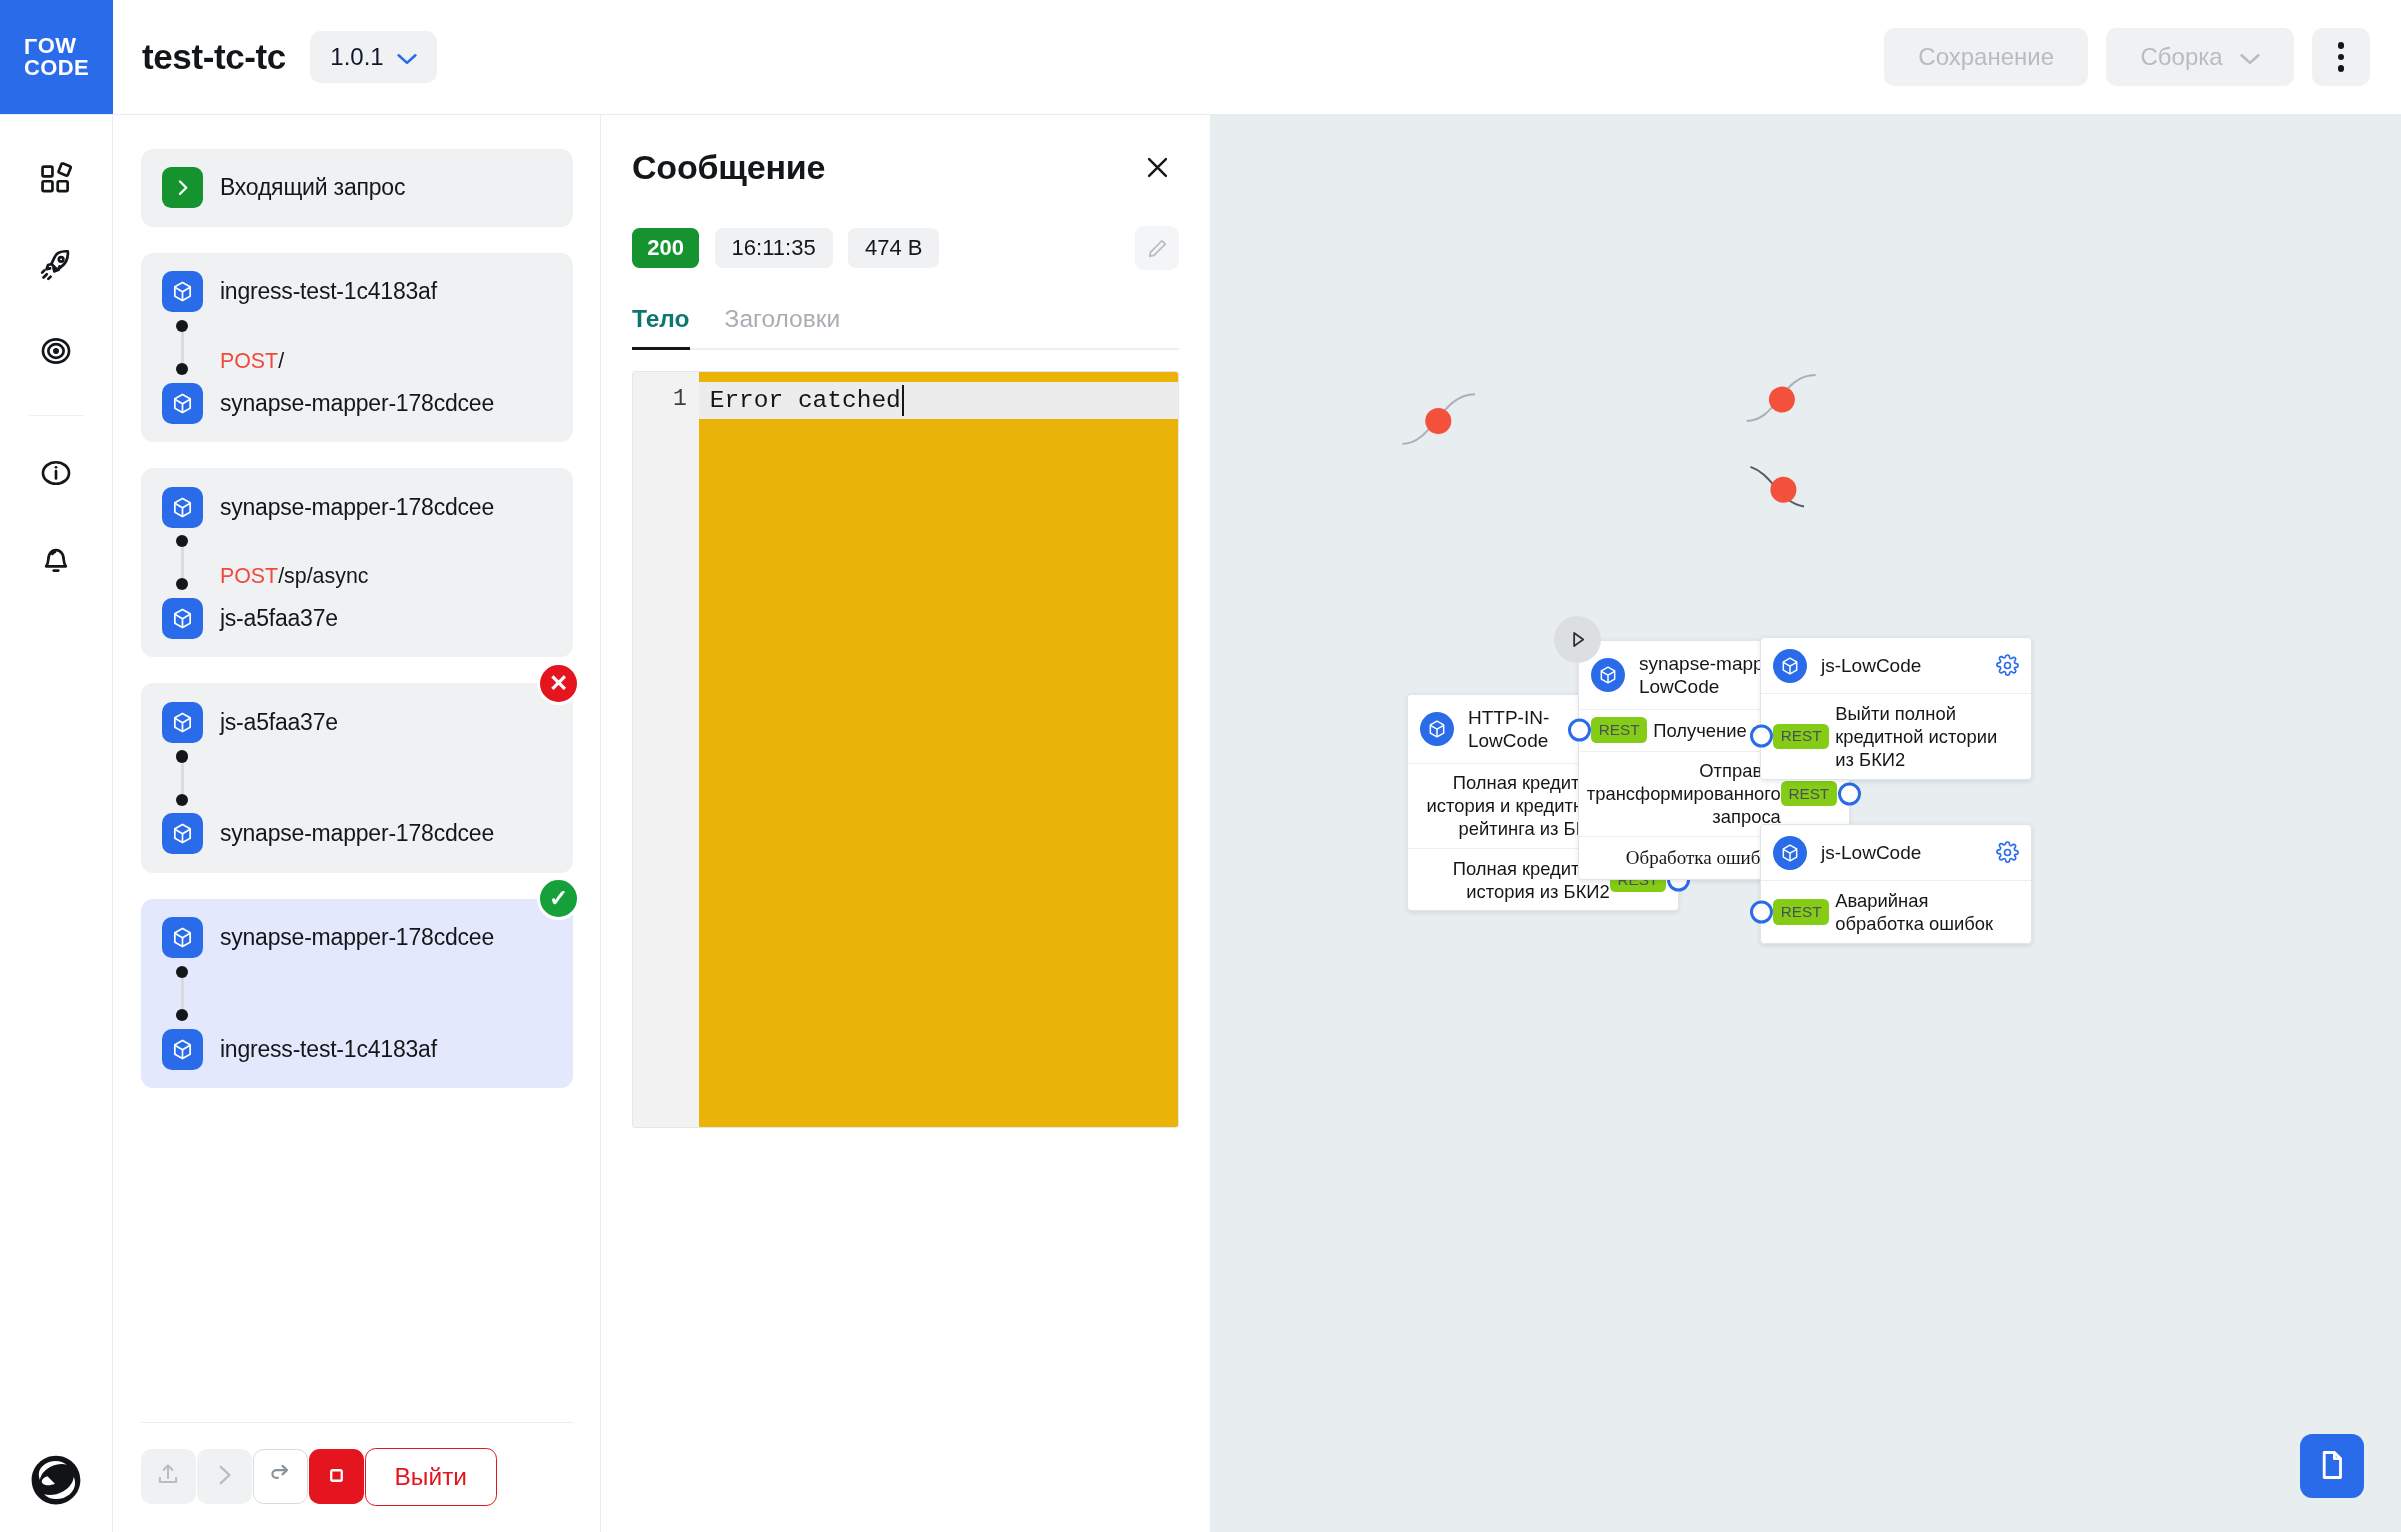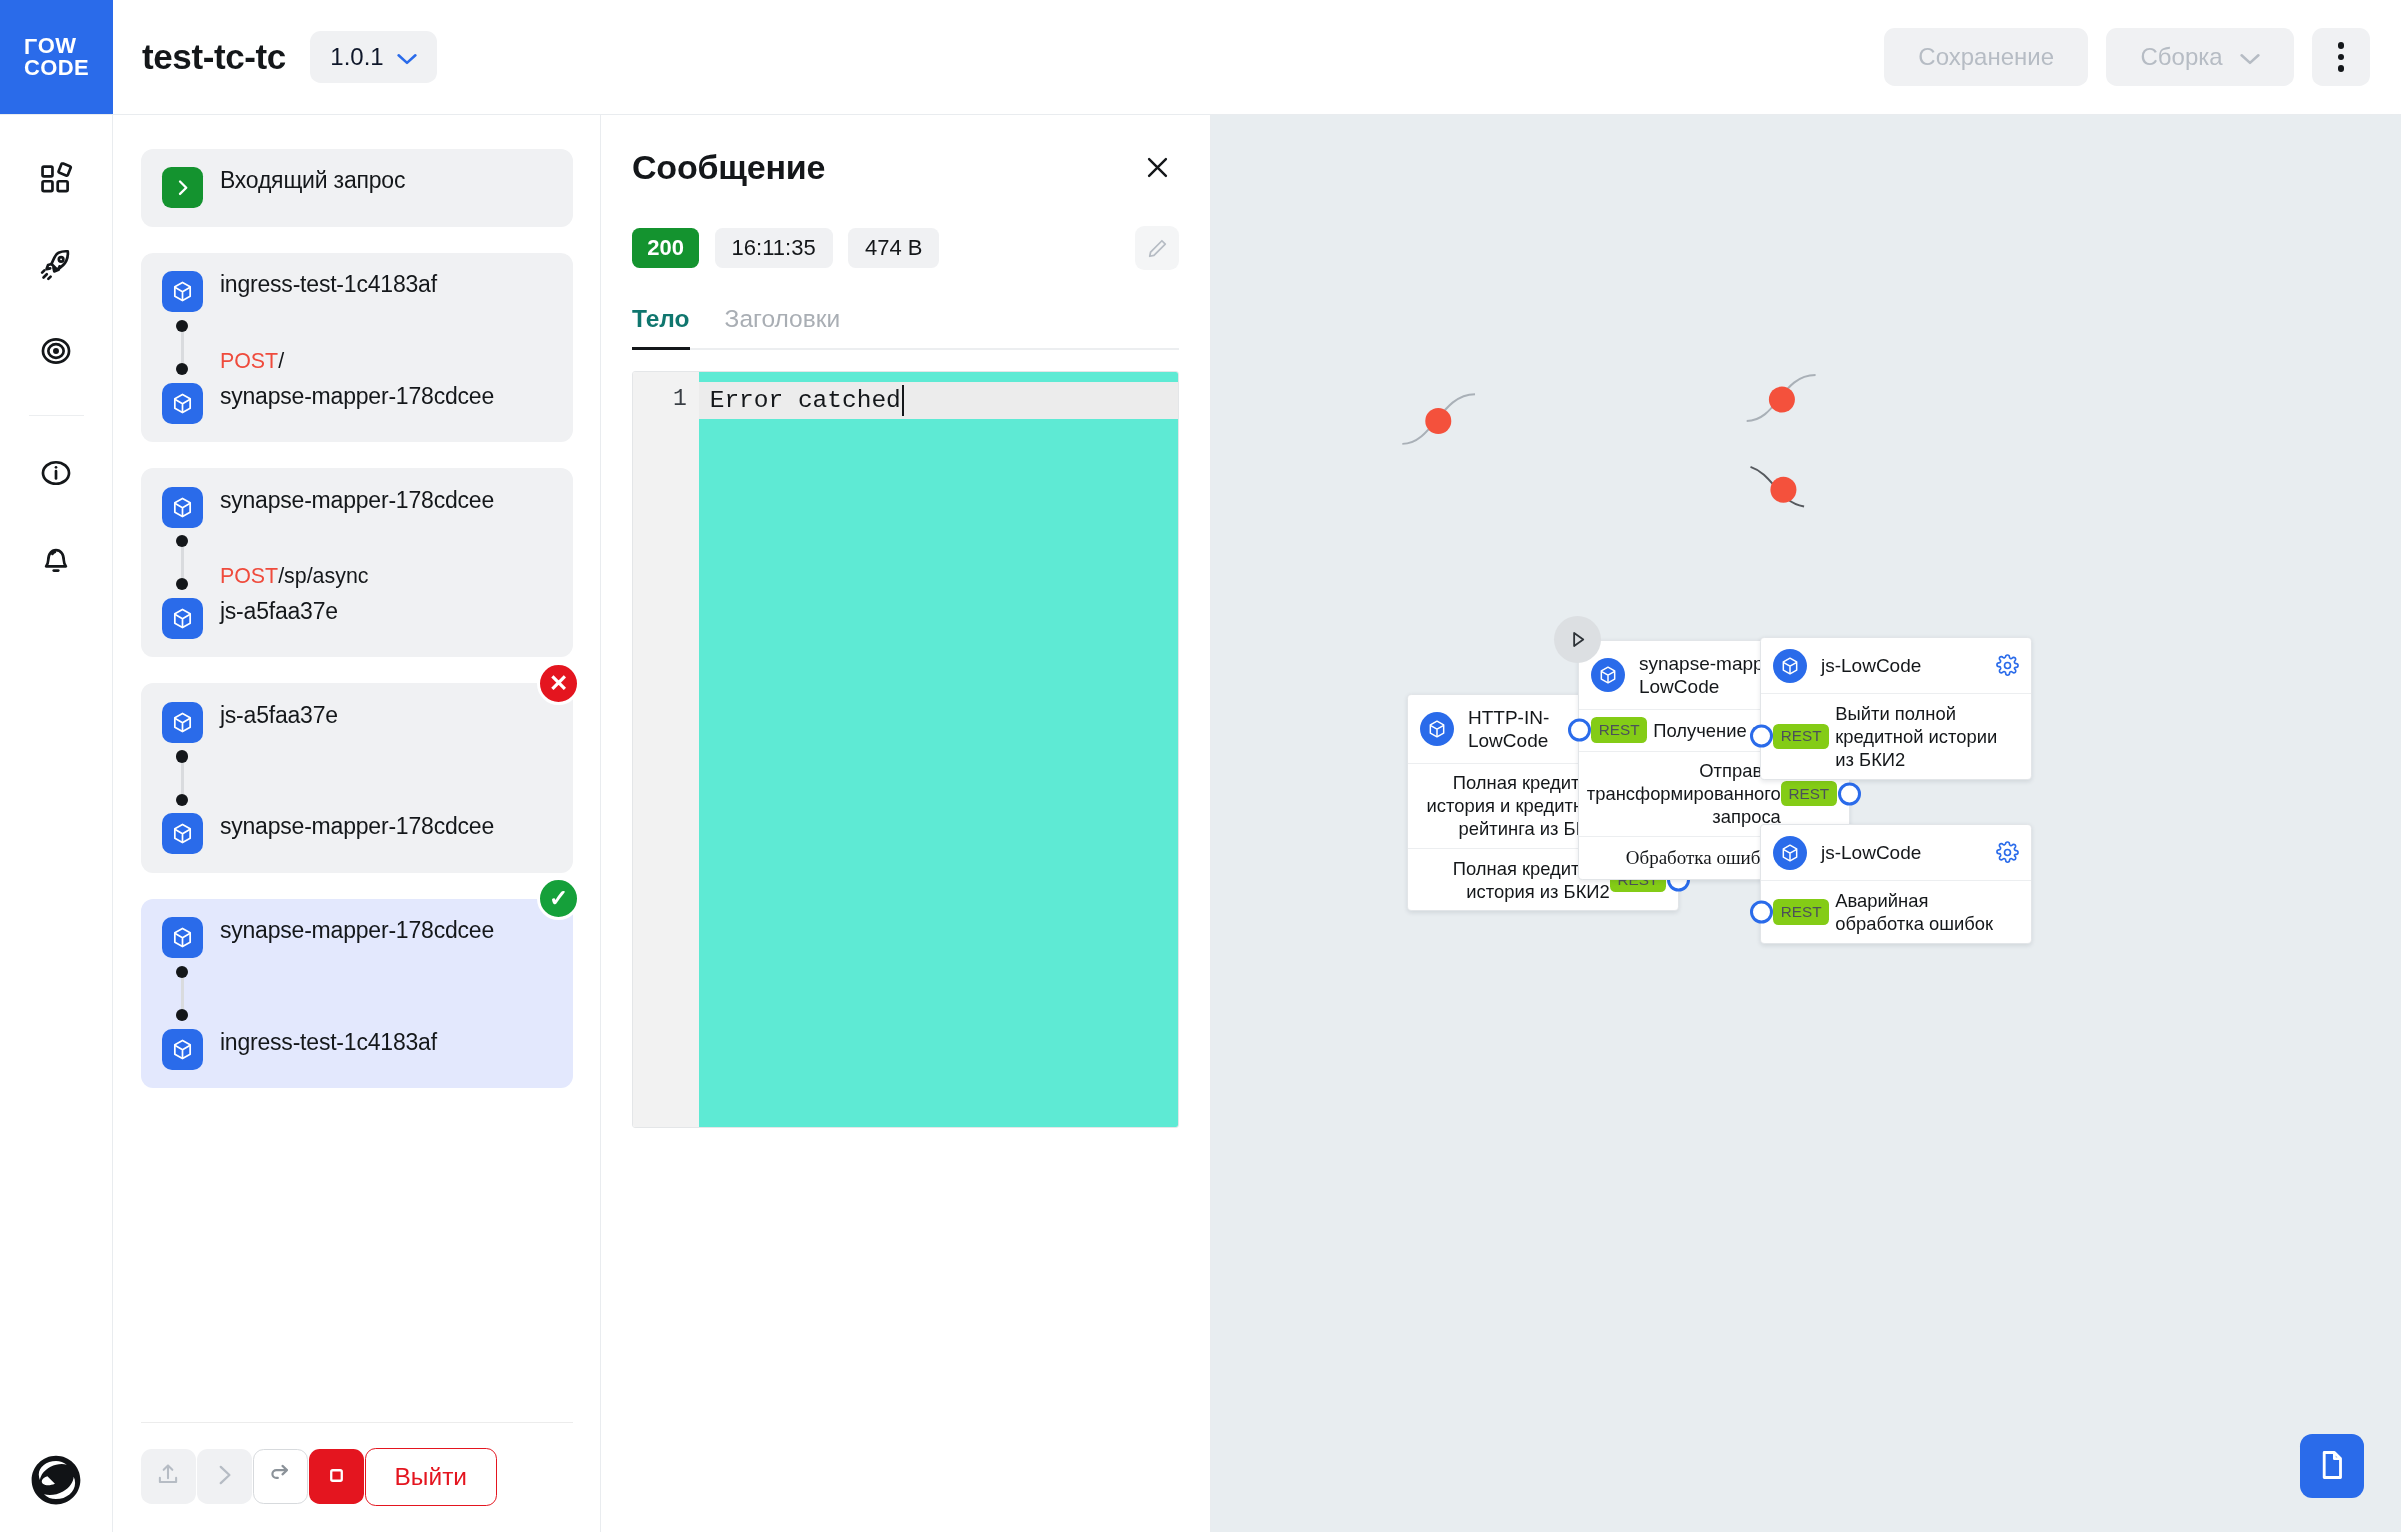--- a/index.html
+++ b/index.html
@@ -100,21 +100,21 @@
   .debug-title { font-size: 34px; font-weight: 700; letter-spacing: -0.2px; }
   .reset-all { font-size: 23px; color: #ef2222; cursor: pointer; white-space: nowrap; }
   .debug-list { flex: 1; overflow: hidden; padding: 34px 27.5px 0 27.5px; }
 
   .trace-card {
     position: relative;
     background: #f0f1f3; border-radius: 12.2px;
     padding: 18.4px 21.4px; margin-bottom: 26px;
   }
   .trace-card.selected { background: #e3e8fd; }
-  .trace-row { display: flex; gap: 17px; }
+  .trace-row { display: flex; align-items: center; gap: 17px; }
   .node-chip {
     width: 41px; height: 41px; min-width: 41px; border-radius: 10px;
     background: #2a6bea; display: flex; align-items: center; justify-content: center;
   }
   .node-chip.green { background: #14932f; border-radius: 9.2px; }
   .trace-label { font-size: 23px; color: #14171a; letter-spacing: -0.2px; }
   .trace-mid { position: relative; padding: 7.6px 0 7.6px 0; }
   .dotline { position: relative; width: 41px; display: flex; flex-direction: column; align-items: center; }
   .dot { width: 12.2px; height: 12.2px; border-radius: 50%; background: #14171a; }
   .dot-bar { width: 2.3px; flex: 1; background: #d9dbde; min-height: 31px; }
@@ -184,21 +184,21 @@
   .editor {
     margin-top: 21.4px; flex: 1; max-height: 757px;
     border: 0.8px solid #e4e6e8; border-radius: 3.1px;
     background: #fff; display: flex; overflow: hidden;
   }
   .gutter {
     width: 66px; min-width: 66px; background: #f2f2f2;
     font-family: "Liberation Mono", monospace; font-size: 23px;
     color: #3a3f45; text-align: right; padding: 13.8px 12.2px 0 0;
   }
-  .code-area { flex: 1; position: relative; background: #5eead4; }
+  .code-area { flex: 1; position: relative; background: #eab308; }
   .code-line {
     background: #ececec; height: 37px; display: flex; align-items: center;
     padding-left: 10.7px;
     font-family: "Liberation Mono", monospace; font-size: 24.5px; color: #14171a;
     margin-top: 9.2px;
   }
   .caret { width: 2.3px; height: 31px; background: #14171a; margin-left: 0.8px; }
 
   
   .canvas { flex: 1; position: relative; background: #e8edf0; overflow: hidden; }

